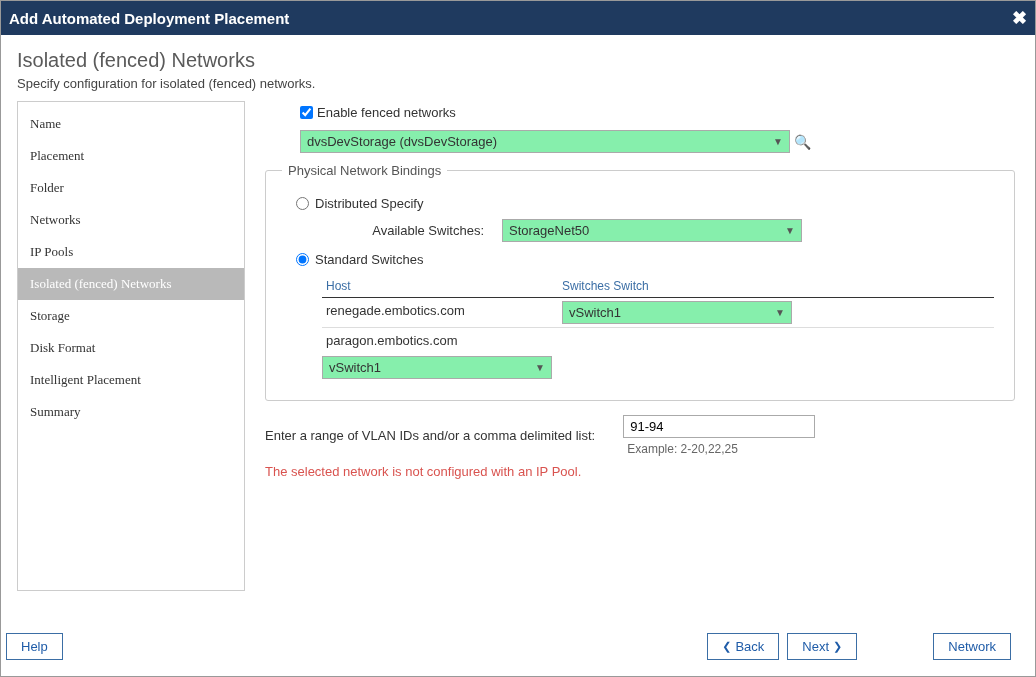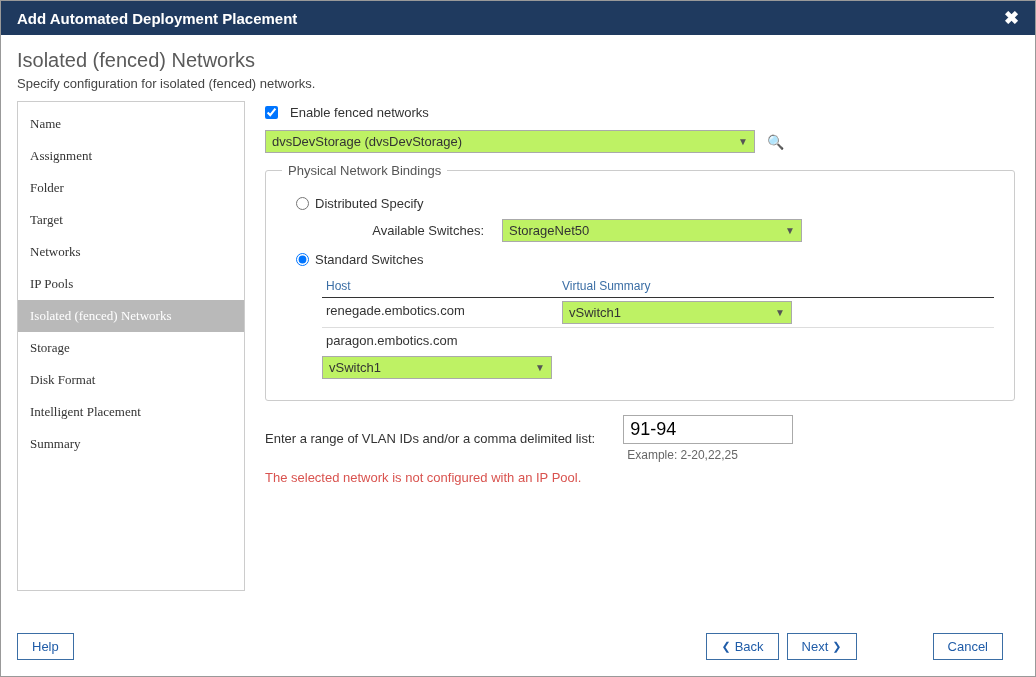--- a/index.html
+++ b/index.html
@@ -1,53 +1,53 @@
 <!DOCTYPE html>
 <html><head>
 <meta charset="utf-8">
 <style>
   * { box-sizing: border-box; }
   html, body { margin:0; padding:0; font-family: Arial, Helvetica, sans-serif; font-size:13px; color:#333; background:#f0f0f0; }
   .dialog { width:1036px; height:677px; background:#fff; border:1px solid #999; position:relative; }
-  .titlebar { background:#1f3a5f; color:#fff; display:flex; align-items:center; justify-content:space-between; padding:8px 16px; font-size:15px; font-weight:600; }
+  .titlebar { background:#1f3a5f; color:#fff; display:flex; align-items:center; justify-content:space-between; padding:8px 8px; font-size:15px; font-weight:600; }
   .titlebar .close { cursor:pointer; font-size:18px; line-height:1; }
   .header-area { padding:14px 16px 10px 16px; }
   .header-area h2 { margin:0 0 4px 0; font-size:20px; font-weight:400; color:#5a5a5a; }
   .header-area .subtitle { color:#444; font-size:13px; }
   .body-area { display:flex; padding:0 16px; gap:16px; height:490px; }
   .sidebar { width:228px; border:1px solid #ccc; background:#fff; padding:6px 0; }
   .sidebar-item { padding:8px 12px; color:#333; cursor:pointer; font-size:13px;font-family:Liberation Serif, serif; }
   .sidebar-item.selected { background:#b9b9b9; color:#fff; }
   .content { flex:1; padding:4px 4px 4px 4px; }
-  .row { display:flex; align-items:center; gap:8px; margin-bottom:10px; }
+  .row { display:flex; align-items:center; margin-bottom:10px;margin-left:35px; }
   .row label { font-size:13px; color:#333; }
   input[type="checkbox"] { margin:0 4px 0 0; }
   input[type="radio"] { margin:0 6px 0 0; }
-  .select { display:inline-flex; align-items:center; justify-content:space-between; border:1px solid #aaa; background:#bef264; padding:3px 6px; font-size:13px; cursor:pointer; min-height:22px; }
+  .select { display:inline-flex; align-items:center; justify-content:space-between; border:1px solid #aaa; background:#86efac; padding:3px 6px; font-size:13px; cursor:pointer; min-height:22px; }
   .select .caret { margin-left:8px; font-size:10px; color:#555; }
   .search-icon { color:#888; cursor:pointer; font-size:14px; padding:2px 4px; }
   fieldset.bindings { border:1px solid #ccc; border-radius:3px; margin:4px 0 14px 0; padding:14px 20px 18px 16px; }
   fieldset.bindings legend { padding:0 6px; color:#555; font-size:13px; }
   .radio-row { display:flex; align-items:center; margin:4px 0 8px 14px; font-size:13px; color:#333; }
   .indent-row { display:flex; align-items:center; margin:0 0 10px 40px; font-size:13px; }
   .indent-row .lbl { width:180px; text-align:right; padding-right:18px; }
   .hosts-block { margin-left:40px; }
   .hosts-header { display:flex; font-size:12px; color:#3b6ea5; border-bottom:1px solid #333; padding:4px 0 4px 0; }
   .hosts-header .col1 { width:240px; padding-left:4px; }
   .hosts-header .col2 { flex:1; }
   .host-row { display:flex; align-items:flex-start; border-bottom:1px solid #ddd; }
   .host-row:last-child { border-bottom:none;flex-direction:column; }
   .host-row .col1 { width:240px; padding:5px 4px; font-size:13px; color:#333; }
   .host-row .col2 { flex:1; padding:3px 0; }
   .vlan-row { display:flex; align-items:center; gap:28px; margin-top:4px; }
   .vlan-row .lbl { font-size:13px; color:#333; }
-  .text-input { border:1px solid #aaa; padding:3px 6px; font-size:18px; width:170px; }
+  .text-input { border:1px solid #aaa; padding:3px 6px; font-size:13px; width:192px; }
   .example { font-size:12px; color:#666; margin-left:4px; margin-top:4px; }
   .warning { color:#d9534f; font-size:13px; margin-top:8px; }
-  .footer { position:absolute; bottom:0; left:0; right:16px; display:flex; align-items:center; justify-content:space-between; padding:14px 16px 16px 16px; border-top:0; }
+  .footer { position:absolute; bottom:0; left:0; right:8px; display:flex; align-items:center; justify-content:space-between; padding:14px 16px 16px 5px; border-top:0; }
   .footer .right { display:flex; gap:8px; align-items:center; }
   .btn { border:1px solid #3b6ea5; background:#fff; color:#1f5ca8; padding:5px 14px; font-size:13px; cursor:pointer; display:inline-flex; align-items:center; gap:4px; }
   .chev { font-size:11px; }
   .spacer { width:60px; }
 </style>
 </head>
 <body>
 
 <div class="dialog">
 
@@ -58,23 +58,22 @@
 
   <div class="header-area">
     <h2>Isolated (fenced) Networks</h2>
     <div class="subtitle">Specify configuration for isolated (fenced) networks.</div>
   </div>
 
   <div class="body-area">
 
     <div class="sidebar">
       <div class="sidebar-item">Name</div>
-      <div class="sidebar-item">Assignment</div>
+      <div class="sidebar-item">Placement</div>
       <div class="sidebar-item">Folder</div>
-      <div class="sidebar-item">Target</div>
       <div class="sidebar-item">Networks</div>
       <div class="sidebar-item">IP Pools</div>
       <div class="sidebar-item selected">Isolated (fenced) Networks</div>
       <div class="sidebar-item">Storage</div>
       <div class="sidebar-item">Disk Format</div>
       <div class="sidebar-item">Intelligent Placement</div>
       <div class="sidebar-item">Summary</div>
     </div>
 
     <div class="content">
@@ -109,21 +108,21 @@
         </div>
 
         <div class="radio-row">
           <input type="radio" name="swtype" checked="" style="">
           <span>Standard Switches</span>
         </div>
 
         <div class="hosts-block">
           <div class="hosts-header">
             <div class="col1">Host</div>
-            <div class="col2">Virtual Summary</div>
+            <div class="col2">Switches Switch</div>
           </div>
           <div class="host-row">
             <div class="col1">renegade.embotics.com</div>
             <div class="col2">
               <div class="select" style="width:230px;">
                 <span>vSwitch1</span>
                 <span class="caret">▼</span>
               </div>
             </div>
           </div>
@@ -162,18 +161,18 @@
       <button class="btn">
         <span class="chev">❮</span>
         <span>Back</span>
       </button>
       <button class="btn">
         <span>Next</span>
         <span class="chev">❯</span>
       </button>
       <span class="spacer"></span>
       <button class="btn">
-          <span>Cancel</span>
+          <span>Network</span>
         </button>
     </div>
   </div>
 
 </div>
 
 </body></html>

